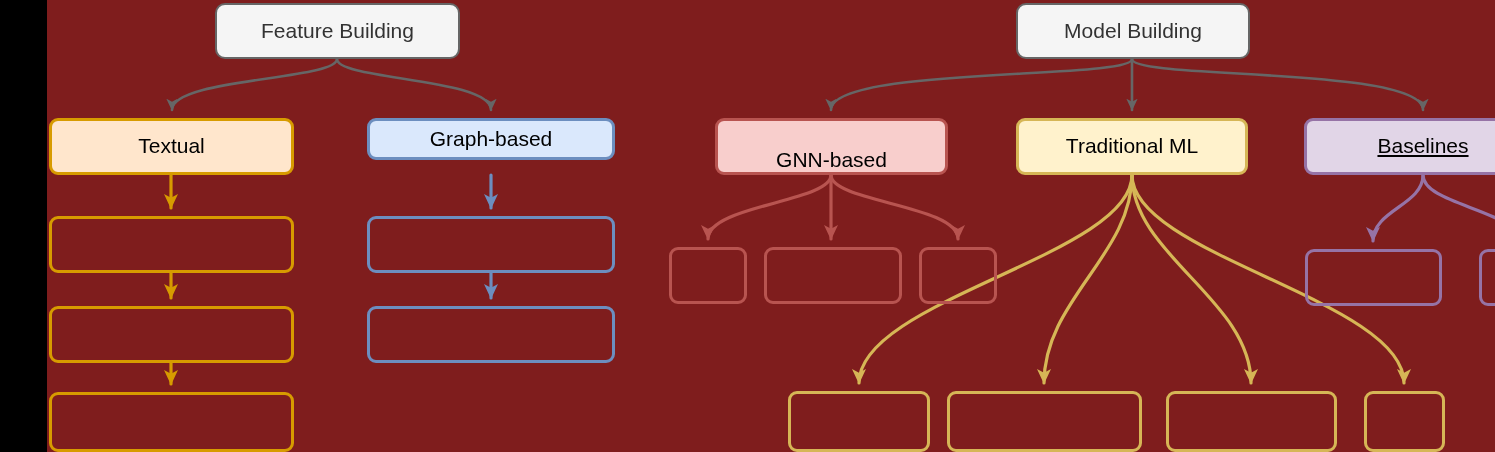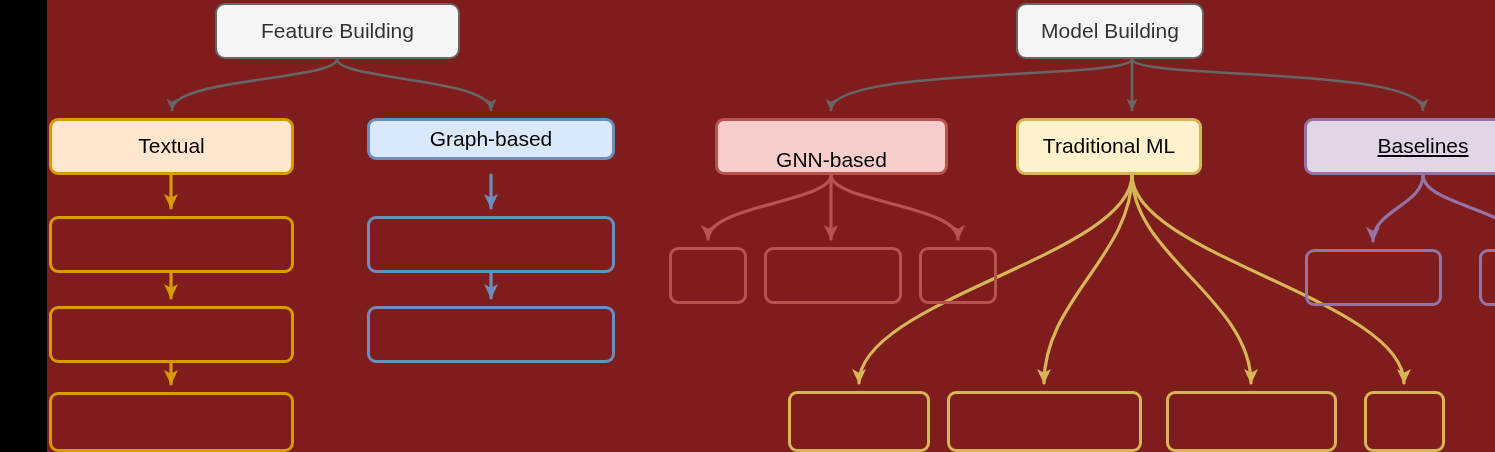--- a/index.html
+++ b/index.html
@@ -87,33 +87,33 @@
       <path d="M 1085,175 C 1085,255 997,300 997,383" fill="none" stroke="#D6B656" stroke-width="3.2" stroke-linecap="round" marker-end="url(#arrow-D6B656)"></path>
       <path d="M 1085,175 C 1085,255 1204,300 1204,383" fill="none" stroke="#D6B656" stroke-width="3.2" stroke-linecap="round" marker-end="url(#arrow-D6B656)"></path>
       <path d="M 1085,175 C 1085,255 1357,300 1357,383" fill="none" stroke="#D6B656" stroke-width="3.2" stroke-linecap="round" marker-end="url(#arrow-D6B656)"></path>
       <path d="M 1376,175 C 1376,205 1326,210 1326,241" fill="none" stroke="#9673A6" stroke-width="3.2" stroke-linecap="round" marker-end="url(#arrow-9673A6)"></path>
       <path d="M 1376,175 C 1376,205 1471,210 1471,241" fill="none" stroke="#9673A6" stroke-width="3.2" stroke-linecap="round" marker-end="url(#arrow-9673A6)"></path>
     </svg>
   <div id="node-layer">
       <div class="node root" style="left: 168px; top: 3px; width: 245px; height: 56px; background: rgb(245, 245, 245); border-color: rgb(102, 102, 102); color: rgb(51, 51, 51);">
         <span>Feature Building</span>
       </div>
-      <div class="node root" style="left: 969px; top: 3px; width: 188px; height: 56px; background: rgb(245, 245, 245); border-color: rgb(102, 102, 102); color: rgb(51, 51, 51);">
+      <div class="node root" style="left: 969px; top: 3px; width: 234px; height: 56px; background: rgb(245, 245, 245); border-color: rgb(102, 102, 102); color: rgb(51, 51, 51);">
         <span>Model Building</span>
       </div>
       <div class="node category" style="left: 2px; top: 118px; width: 245px; height: 57px; background: rgb(255, 230, 204); border-color: rgb(215, 155, 0); color: rgb(0, 0, 0); align-items: center;">
         <span>Textual</span>
       </div>
       <div class="node category" style="left: 320px; top: 118px; width: 248px; height: 42px; background: rgb(218, 232, 252); border-color: rgb(108, 142, 191); color: rgb(0, 0, 0);">
         <span>Graph-based</span>
       </div>
       <div class="node category" style="left: 668px; top: 118px; width: 233px; height: 57px; background: rgb(248, 206, 204); border-color: rgb(184, 84, 80); color: rgb(0, 0, 0); align-items: flex-end;">
         <span>GNN-based</span>
       </div>
-      <div class="node category" style="left: 969px; top: 118px; width: 186px; height: 57px; background: rgb(255, 242, 204); border-color: rgb(214, 182, 86); color: rgb(0, 0, 0);">
+      <div class="node category" style="left: 969px; top: 118px; width: 232px; height: 57px; background: rgb(255, 242, 204); border-color: rgb(214, 182, 86); color: rgb(0, 0, 0);">
         <span>Traditional ML</span>
       </div>
       <div class="node category" style="left: 1257px; top: 118px; width: 238px; height: 57px; background: rgb(225, 213, 231); border-color: rgb(150, 115, 166); color: rgb(0, 0, 0); text-decoration: underline;">
         <span>Baselines</span>
       </div>
       <div class="node empty" style="left: 2px; top: 216px; width: 245px; height: 57px; background: transparent; border-color: rgb(215, 155, 0); color: rgb(0, 0, 0);">
         <span></span>
       </div>
       <div class="node empty" style="left: 2px; top: 306px; width: 245px; height: 57px; background: transparent; border-color: rgb(215, 155, 0); color: rgb(0, 0, 0);">
         <span></span>

